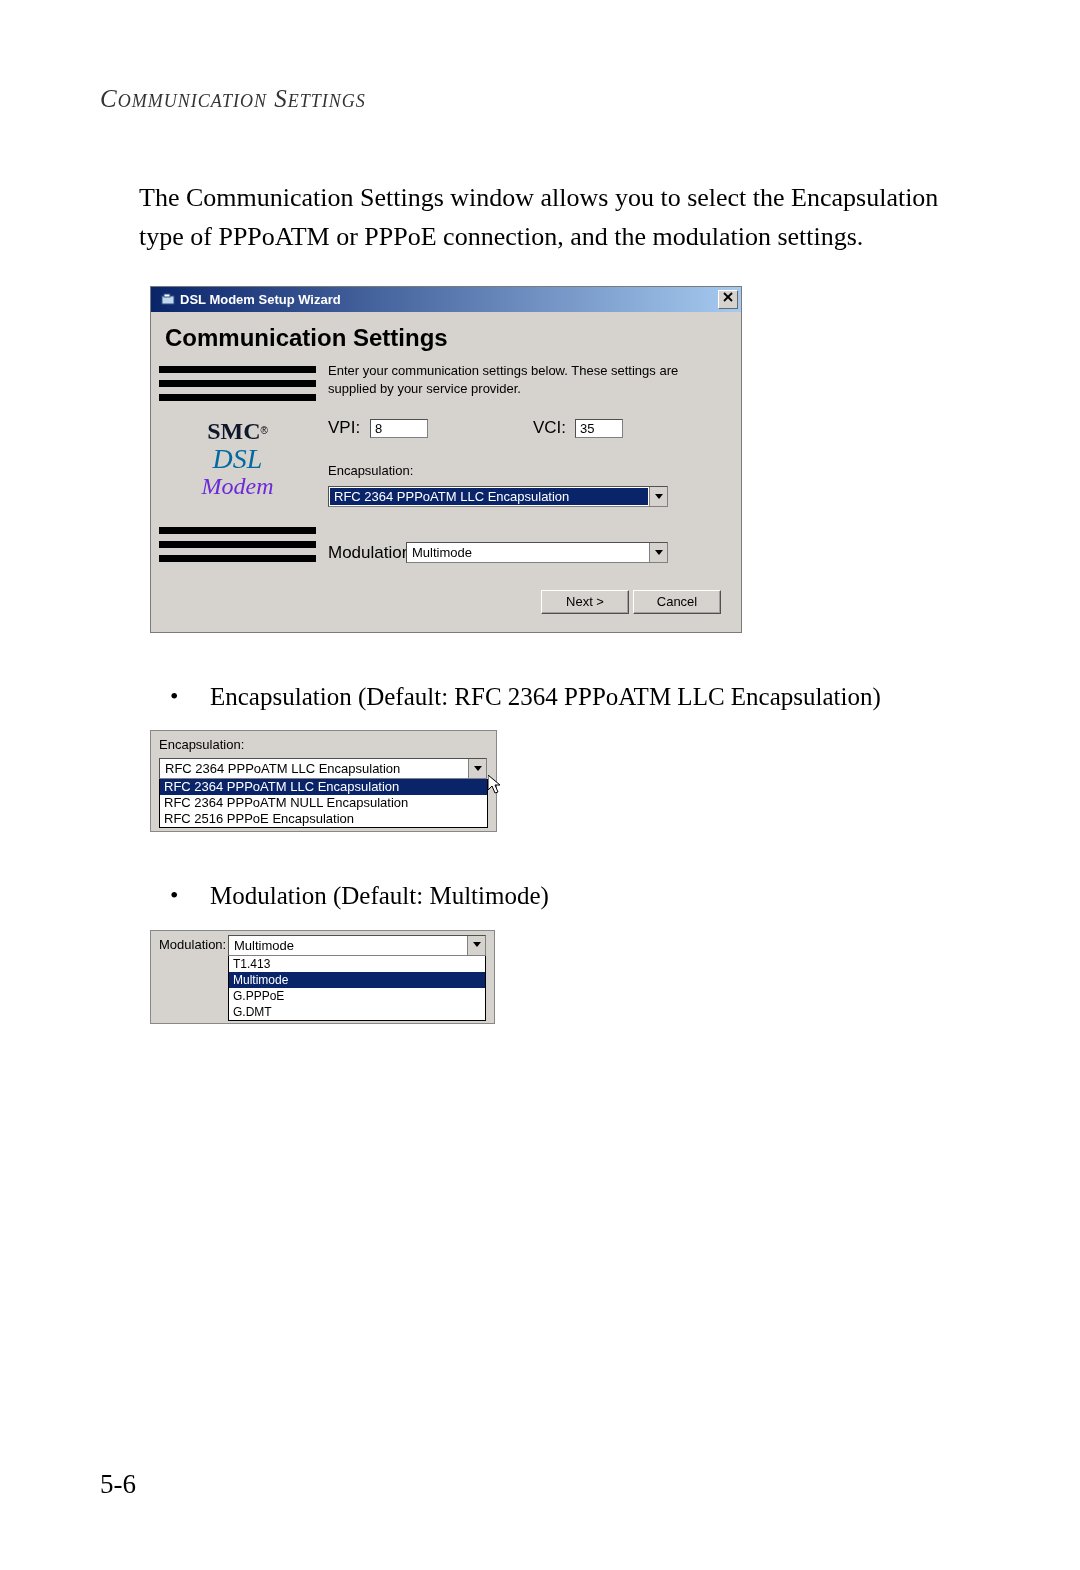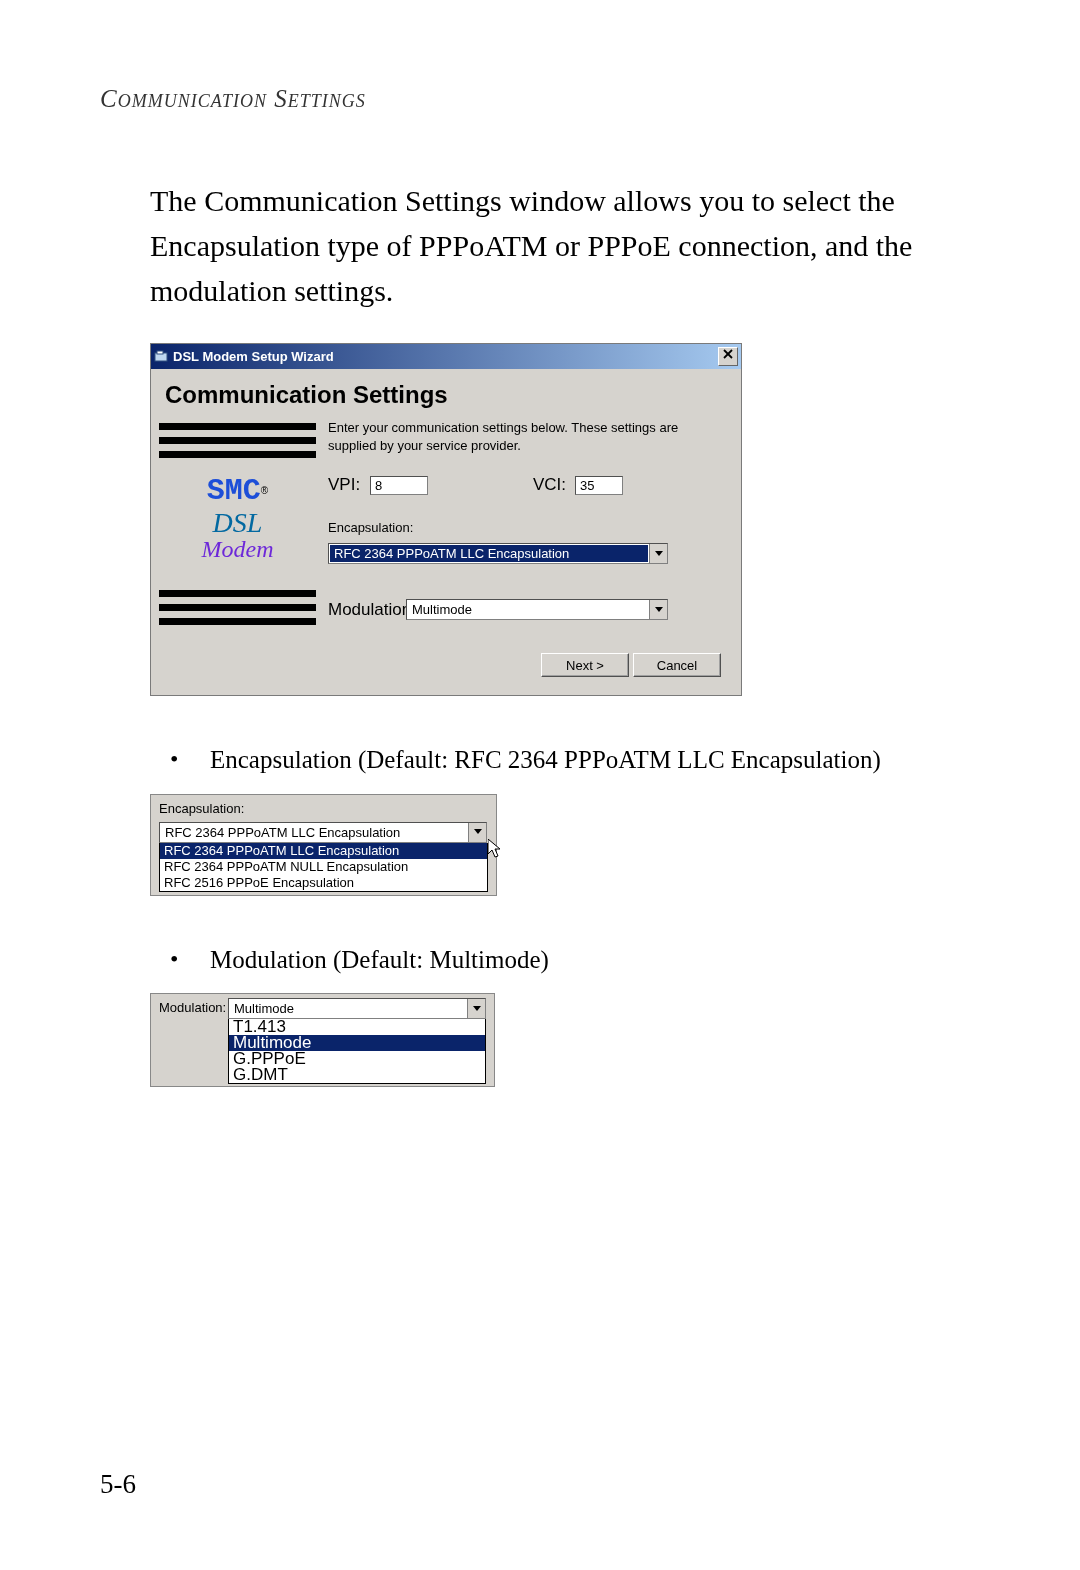--- a/index.html
+++ b/index.html
@@ -16,23 +16,23 @@
   }
   .section-title {
     font-variant: small-caps;
     font-style: italic;
     font-size: 25px;
     letter-spacing: 1px;
     color: #333;
     margin-bottom: 65px;
   }
   .body-text {
-    font-size: 30px;
+    font-size: 26px;
     line-height: 1.5;
-    margin-left: 50px;
+    margin-left: 39px;
     margin-bottom: 30px;
     color: #000;
   }
   .bullet-row {
     margin-left: 70px;
     font-size: 25px;
     line-height: 1.5;
     display: flex;
     margin-top: 45px;
     margin-bottom: 15px;
@@ -55,21 +55,21 @@
     margin-left: 50px;
     border: 1px solid #7a7a7a;
     font-family: Tahoma, Arial, sans-serif;
     font-size: 13px;
     background: #d6d3ce;
   }
   .titlebar {
     background: linear-gradient(to right, #0a246a, #a6caf0);
     color: #fff;
     font-weight: bold;
-    padding: 3px 3px 3px 2px;
+    padding: 3px 3px 3px 9px;
     display: flex;
     align-items: center;
     font-size: 13px;
   }
   .titlebar-icon {
     display: inline-flex;
     align-items: center;
     margin-right: 4px;
   }
   .titlebar-close {
@@ -118,24 +118,24 @@
   .bars-block.bottom {
     padding-top: 20px;
     padding-bottom: 6px;
   }
   .logo-box {
     text-align: center;
     padding: 4px 0 8px 0;
     line-height: 1.05;
   }
   .logo-smc {
-    font-family: Liberation Mono, monospace;
+    font-family: Liberation Serif, serif;
     font-weight: 900;
-    font-size: 30px;
-    color: #1d4ed8;
+    font-size: 24px;
+    color: #0f172a;
     display: inline-block;
   }
   .logo-r {
     font-size: 10px;
     vertical-align: super;
   }
   .logo-dsl {
     font-family: 'Times New Roman', serif;
     font-weight: 400;
     font-style: italic;
@@ -267,21 +267,21 @@
 
   .snippet2 { width: 345px; display:flex; padding:4px 8px 2px 8px; box-sizing:border-box; }
   .snippet2-left { width: 78px; font-size:13px; padding-top:2px; }
   .snippet2-right { flex:1; }
   .combo.mod2 { width: 258px; }
   .option-list2 {
     width: 256px;
     border: 1px solid #000;
     border-top: none;
     background: #fff;
-    font-size: 17px;
+    font-size: 12px;
     margin-left:0;
   }
   .option-list2 .opt { padding:0 4px; line-height:16px; }
   .option-list2 .opt.sel { background:#0a246a; color:#fff; }
 </style>
 </head>
 <body>
 
 <div class="page">
   <div class="section-title">Communication Settings</div>

